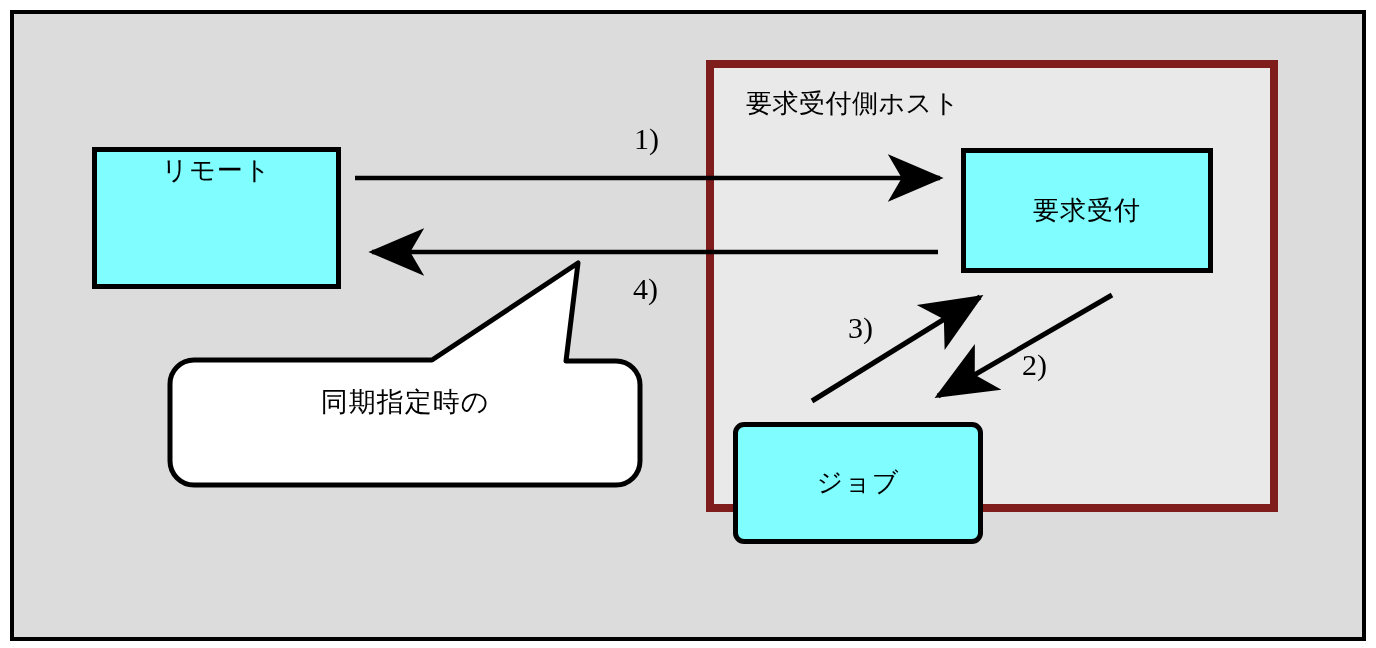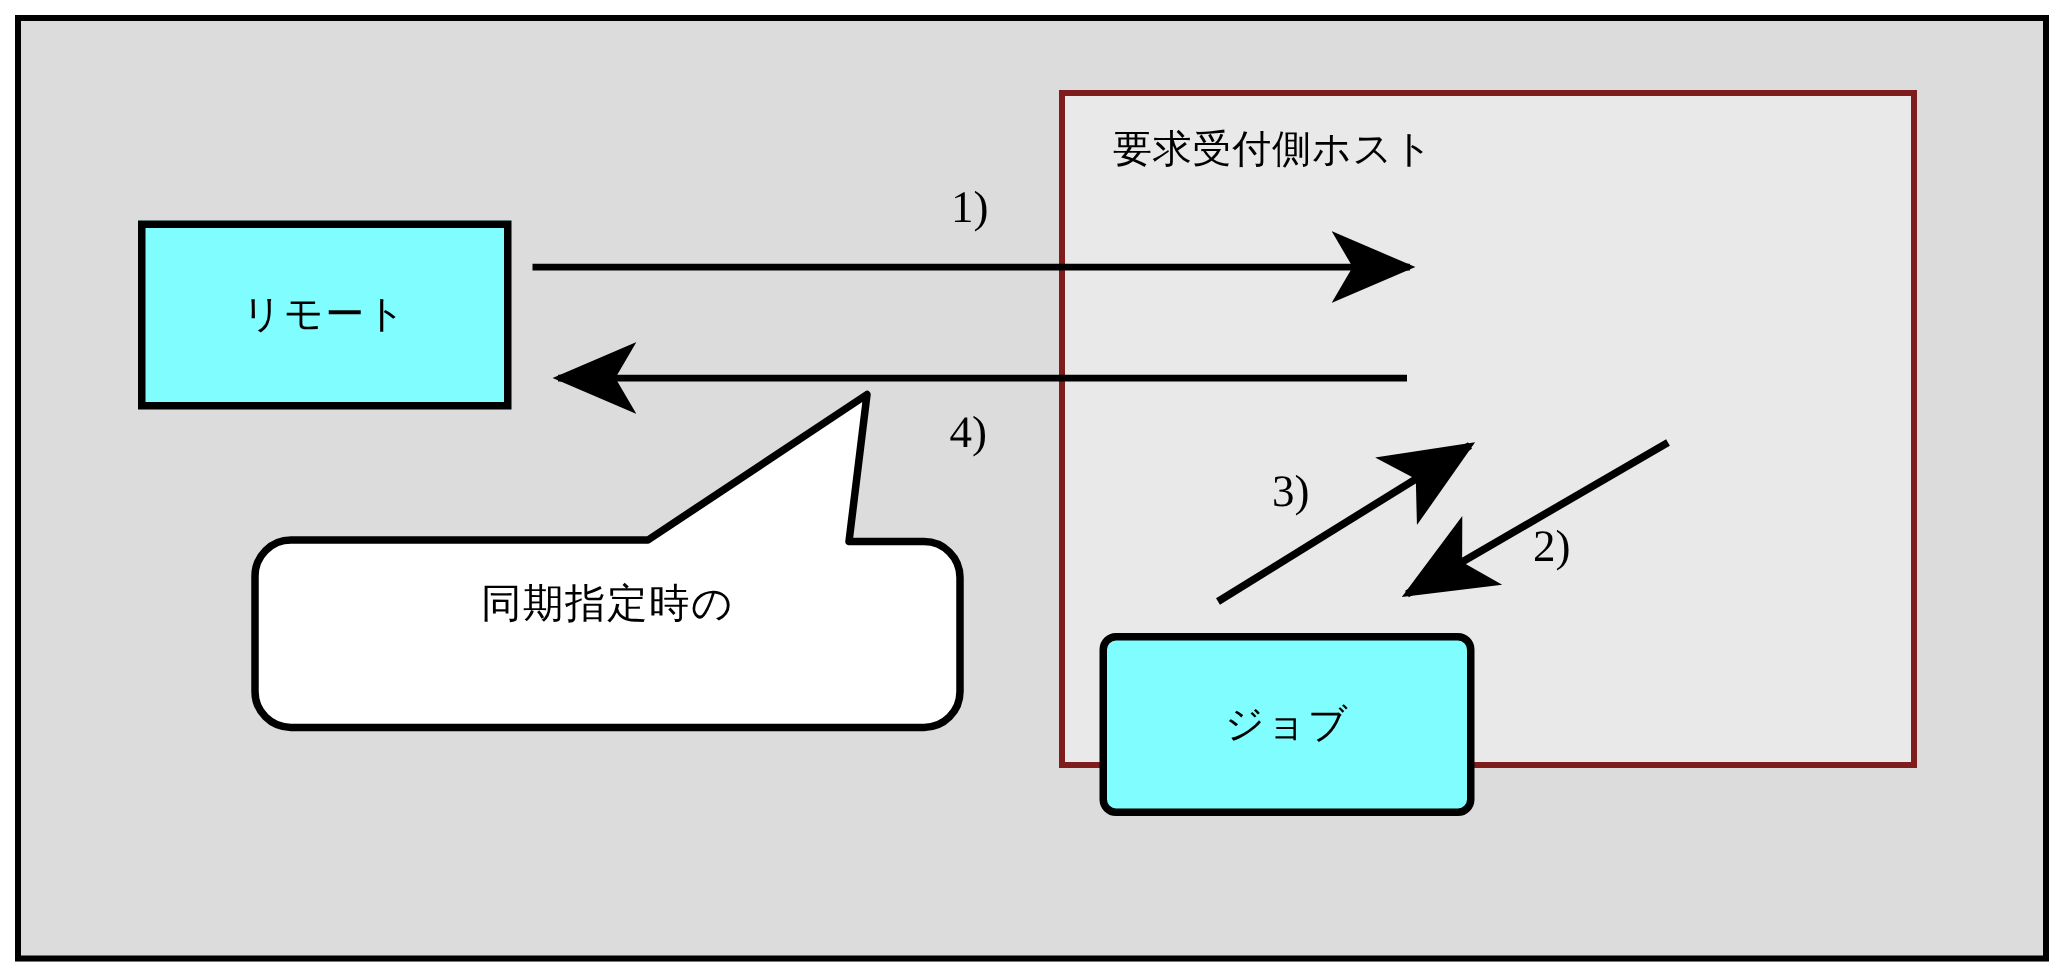--- a/index.html
+++ b/index.html
@@ -32,21 +32,21 @@
     box-sizing: border-box;
   }
   
   .host-panel {
     position: absolute;
     left: 706px;
     top: 60px;
     width: 572px;
     height: 452px;
     background: #e9e9e9;
-    border: 4px solid #7f1d1d;
+    border: 8px solid #7f1d1d;
     box-sizing: border-box;
   }
   .host-panel-label {
     position: absolute;
     left: 32px;
     top: 18px;
     font-size: 26px;
     color: #000000;
     white-space: nowrap;
     letter-spacing: 0.5px;
@@ -64,21 +64,22 @@
     color: #000000;
     font-size: 26px;
     line-height: 1.45;
     text-align: center;
     letter-spacing: 1px;
   }
   #node-remote {
     left: 92px;
     top: 147px;
     width: 249px;
-    height: 126px;
+    height: 142px;
+    justify-content: space-between;
   }
   #node-reception {
     left: 961px;
     top: 148px;
     width: 252px;
     height: 125px;
   }
   #node-job {
     left: 733px;
     top: 422px;
@@ -128,20 +129,23 @@
   <div class="outer-frame"></div>
 
   <div class="host-panel">
     <div class="host-panel-label">要求受付側ホスト</div>
   </div>
 
   <div class="node-box" id="node-remote">
     <span class="node-line">リモート</span>
   </div>
 
+  <div class="node-box" id="node-reception">
+    <span class="node-line">要求受付</span>
+  </div>
 
   <div class="node-box" id="node-job">
     <span class="node-line">ジョブ</span>
   </div>
 
   <svg id="overlay" viewBox="0 0 1376 648">
     <defs>
       <marker id="ah" markerWidth="13" markerHeight="11" refX="11.6" refY="5.5" orient="auto" markerUnits="strokeWidth">
         <path d="M 0,0.2 L 12.4,5.5 L 0,10.8 L 3.1,5.5 Z" fill="#000000"></path>
       </marker>

